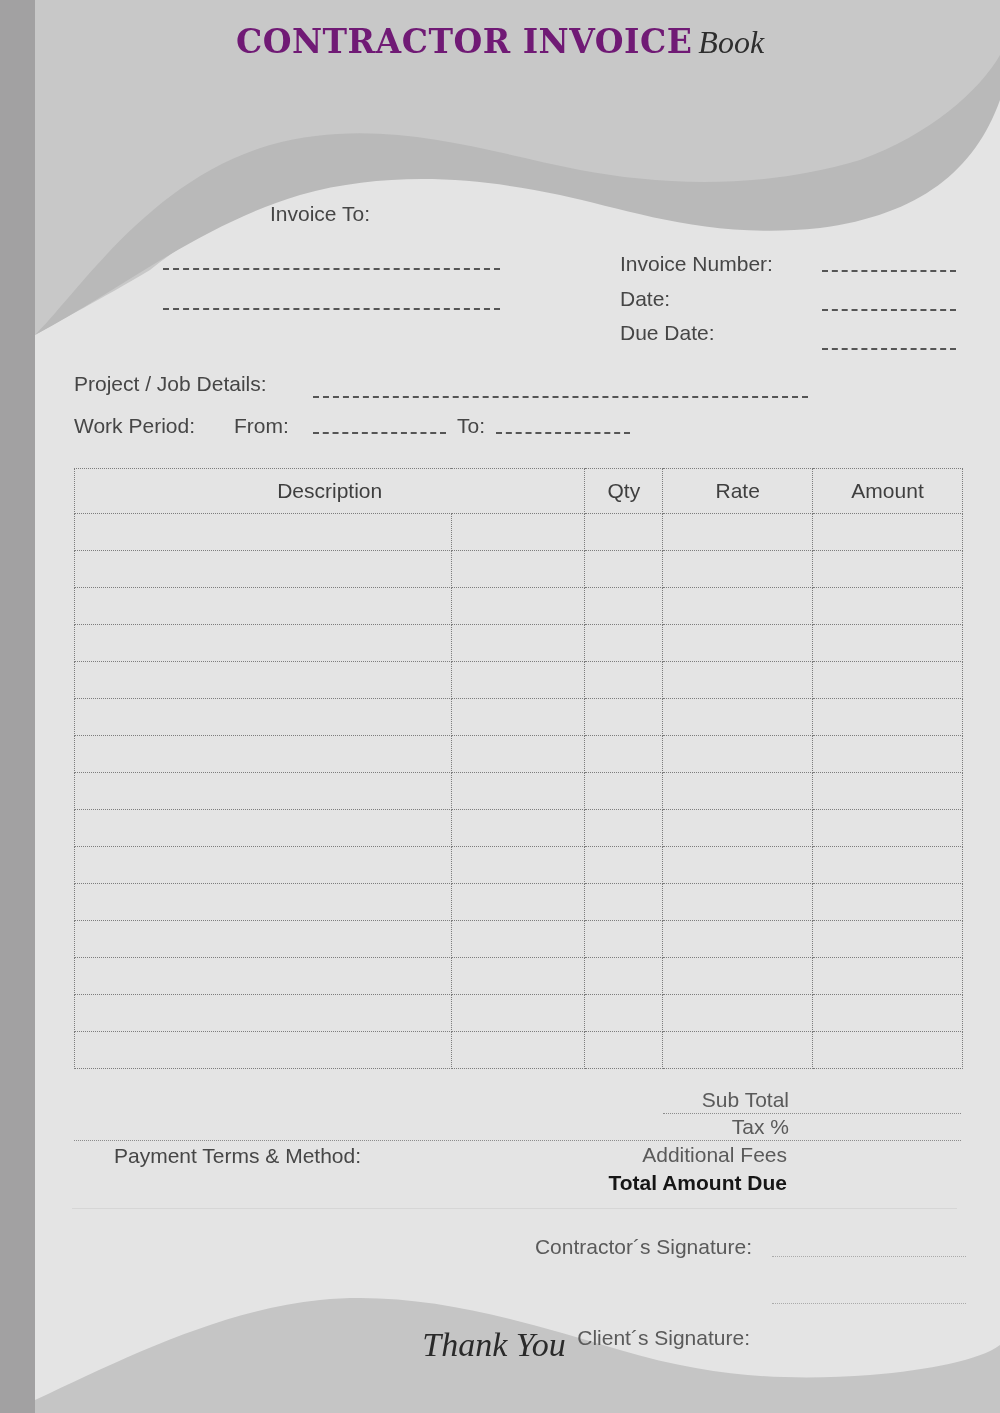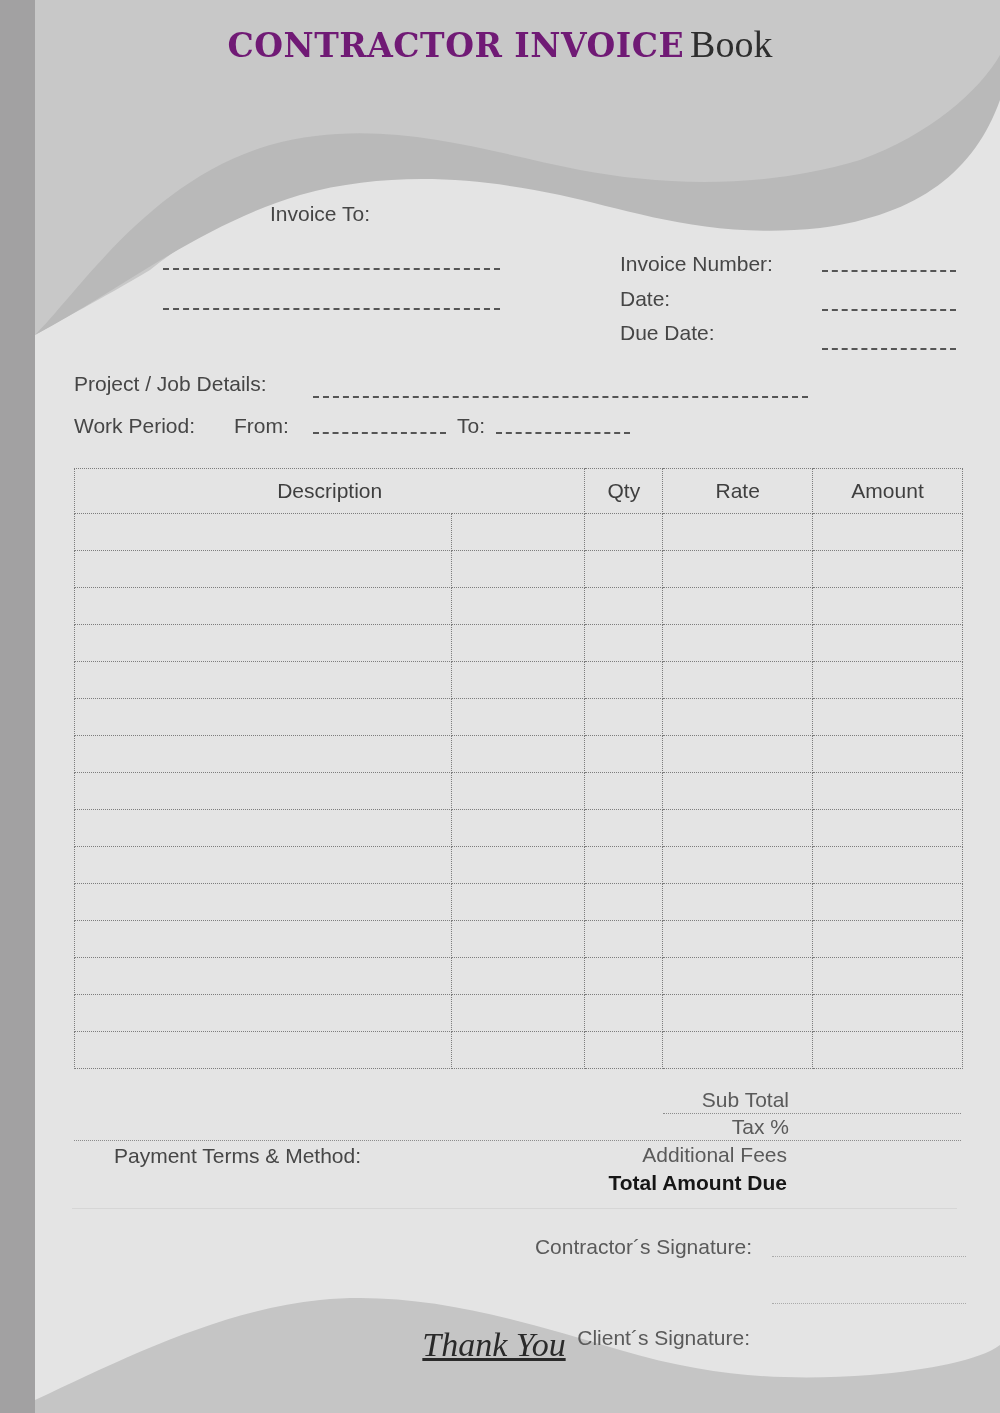--- a/index.html
+++ b/index.html
@@ -18,22 +18,22 @@
 
   .title {
     position: absolute; top: 22px; left: 0; width: 1000px; text-align: center; z-index: 3;
     white-space: nowrap;
   }
   .title-main {
     font-family: "DejaVu Serif", "Liberation Serif", serif; font-weight: bold;
     font-size: 33px; color: #701a75; letter-spacing: 0.5px;
   }
   .title-script {
-    font-family: "Liberation Serif", "DejaVu Serif", serif; 
-    font-size: 38px; color: #2e2e2e; margin-left: 6px;
+    font-family: "Liberation Serif", "DejaVu Serif", serif; font-style: italic;
+    font-size: 32px; color: #2e2e2e; margin-left: 6px;
   }
 
   .label { font-size: 21px; color: #464646; white-space: nowrap; }
   .dash {
     position: absolute; height: 0; border-bottom: 2px dashed #555; z-index: 2;
   }
 
   table.items {
     position: absolute; left: 74px; top: 468px; width: 889px;
     border-collapse: collapse; z-index: 2;
@@ -47,21 +47,21 @@
   table.items td { height: 36px; }
 
   .summary-label { position: absolute; font-size: 21px; color: #5a5a5a; text-align: right; z-index: 2; white-space: nowrap;}
   .summary-label.bold { font-weight: bold; color: #161616; margin-left: 46px; }
   .hr-dotted { position: absolute; height: 0; border-bottom: 1.5px dotted #8c8c8c; z-index: 2; }
   .hr-faint { position: absolute; height: 0; border-bottom: 1px solid #d6d6d6; z-index: 2; }
 
   .thanks {
     position: absolute; top: 1326px; left: 0; width: 988px; text-align: center; z-index: 3;
     font-family: "Liberation Serif", "DejaVu Serif", serif; font-style: italic;
-    font-size: 34px; color: #2a2a2a; text-decoration: underline;
+    font-size: 34px; color: #2a2a2a;
   }
 </style>
 </head>
 <body>
 
 <div class="spine"></div>
 
 <svg class="bg-waves" viewBox="0 0 1000 1413" xmlns="http://www.w3.org/2000/svg">
 
   <path d="M0,0 L1000,0 L1000,95 C960,150 900,190 820,200 C700,215 600,170 470,160 C320,150 200,230 150,270 C100,300 60,320 35,335 L0,340 Z" fill="#c8c8c8"></path>

